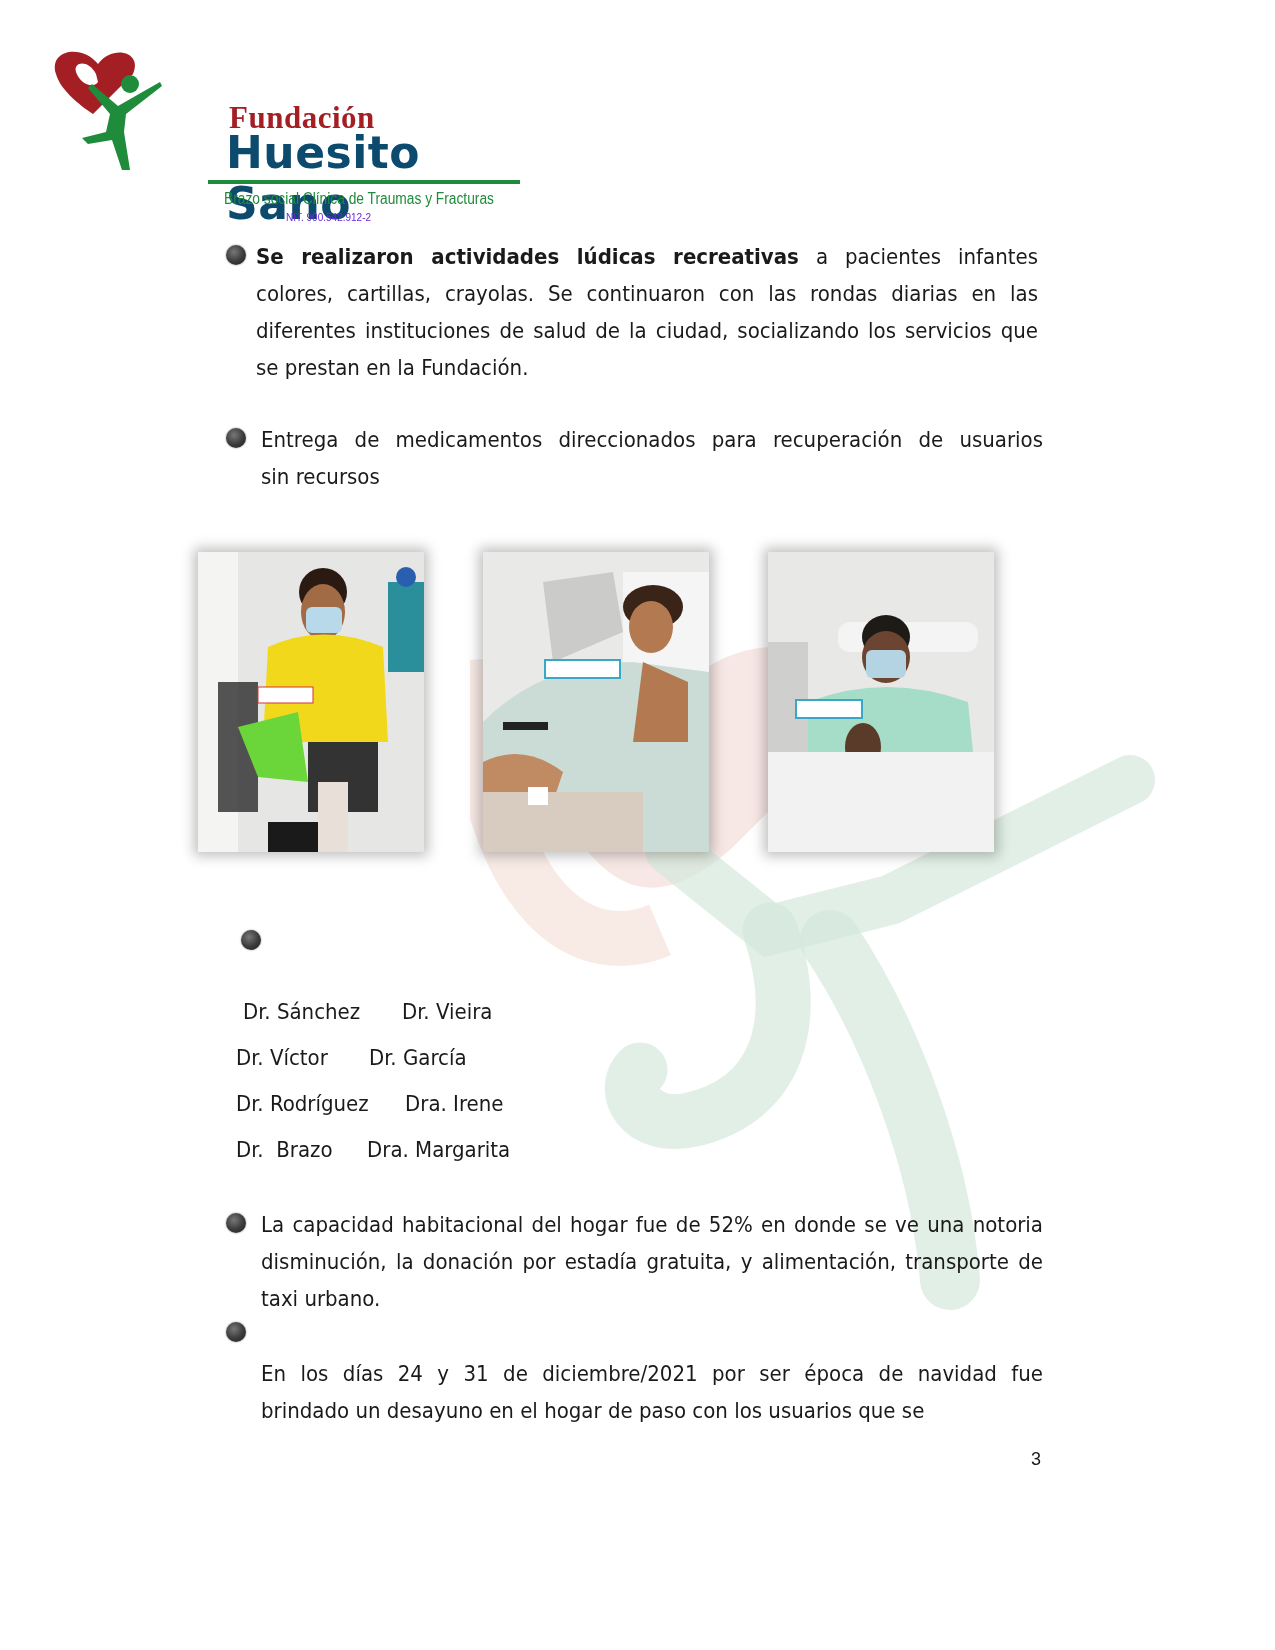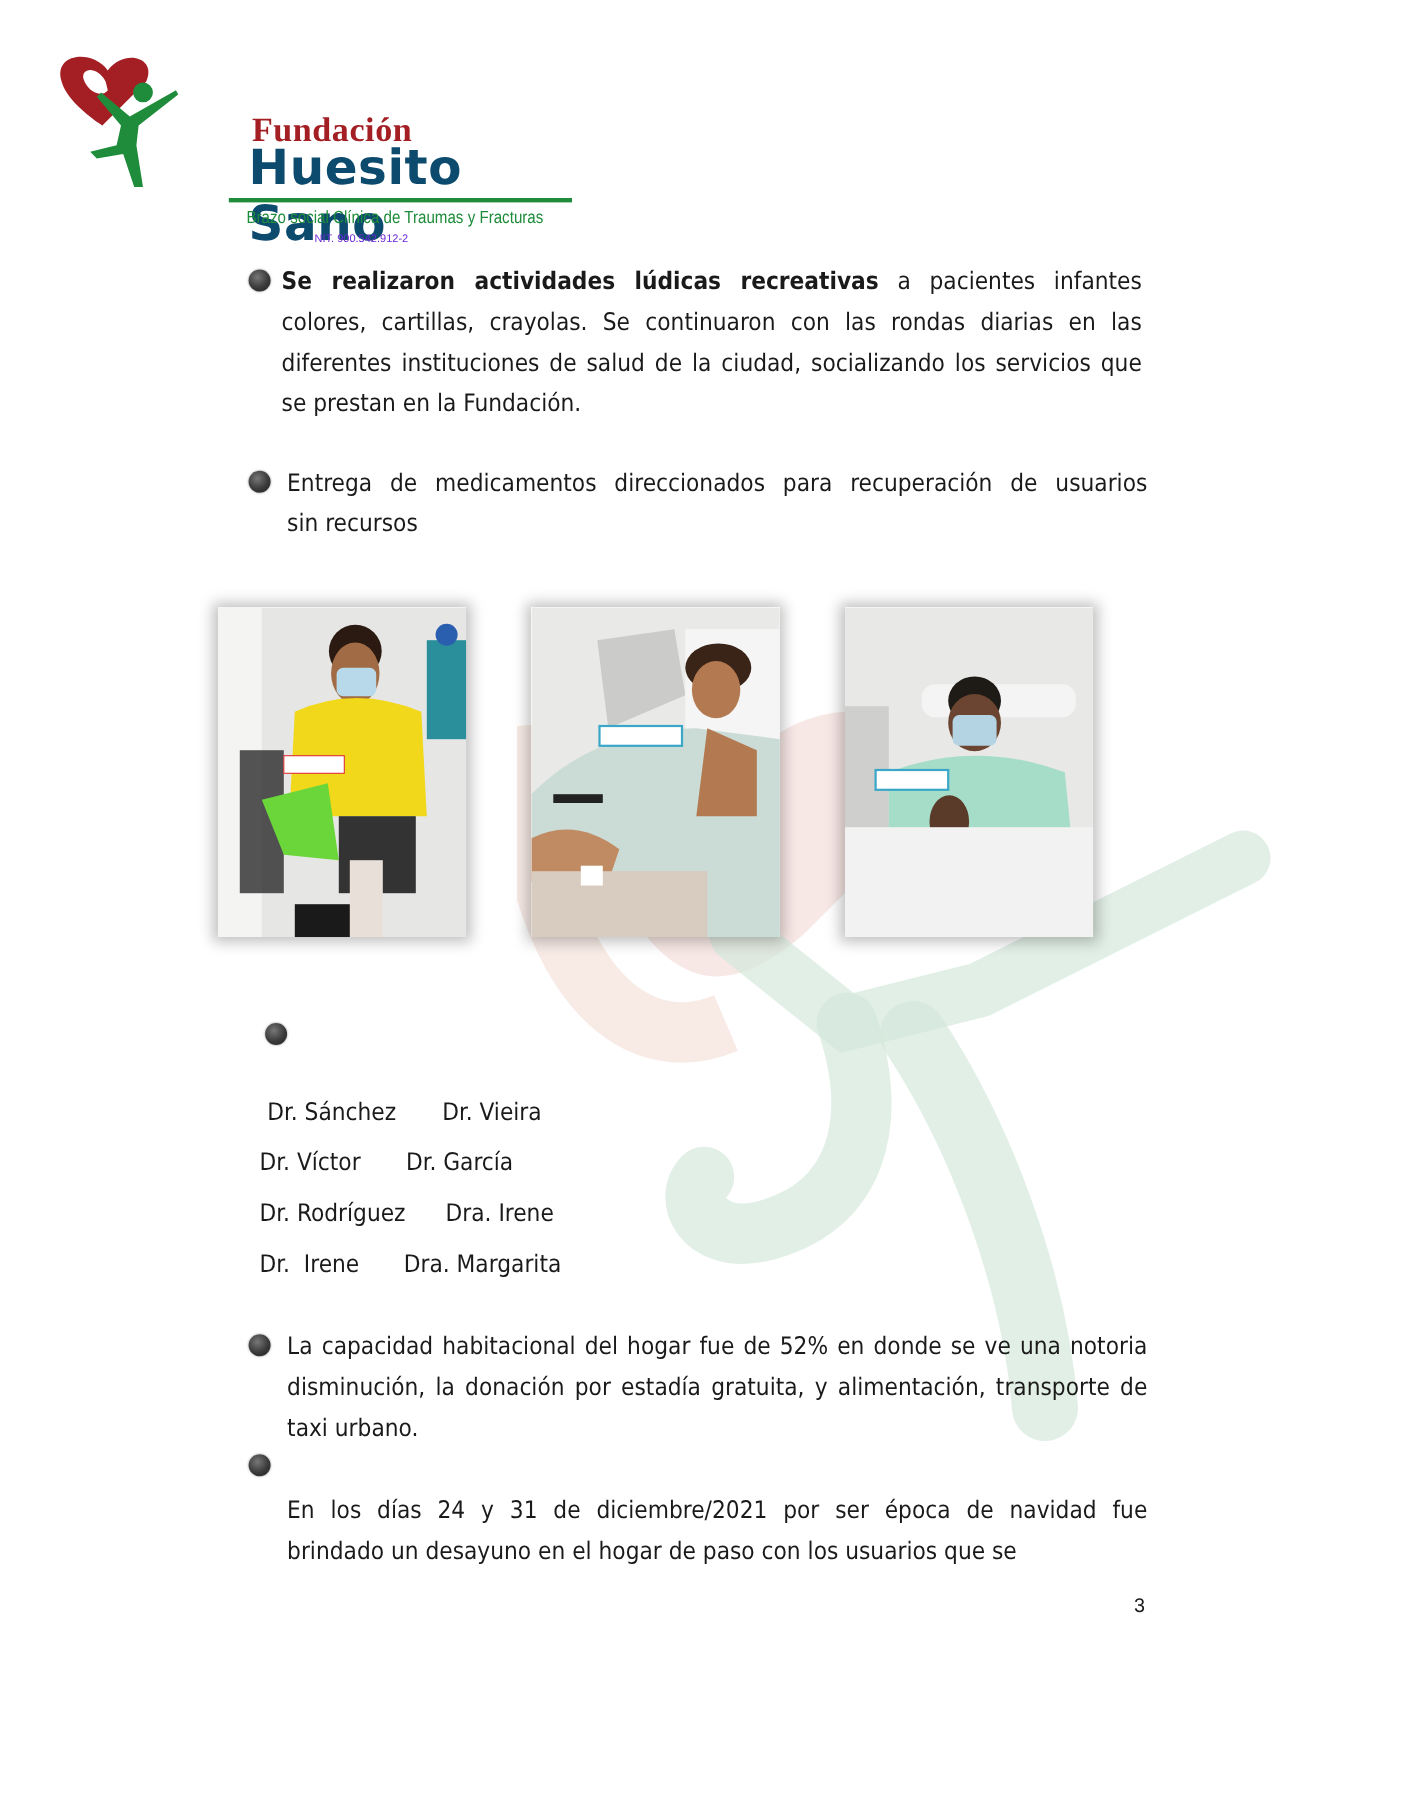--- a/index.html
+++ b/index.html
@@ -134,21 +134,21 @@
 
     <div class="bullet" style="left:241px;top:930px;"></div>
 
     <div class="doctors body-font">
       <div class="doc" style="left:243px;top:999px;">Dr. Sánchez</div>
       <div class="doc" style="left:402px;top:999px;">Dr. Vieira</div>
       <div class="doc" style="left:236px;top:1045px;">Dr. Víctor</div>
       <div class="doc" style="left:369px;top:1045px;">Dr. García</div>
       <div class="doc" style="left:236px;top:1091px;">Dr. Rodríguez</div>
       <div class="doc" style="left:405px;top:1091px;">Dra. Irene</div>
-      <div class="doc" style="left:236px;top:1137px;white-space:pre;">Dr.  Irene</div>
+      <div class="doc" style="left:236px;top:1137px;white-space:pre;">Dr.  Brazo</div>
       <div class="doc" style="left:367px;top:1137px;">Dra. Margarita</div>
     </div>
 
     <div class="bullet" style="left:226px;top:1213px;"></div>
     <div class="bullet-block body-font" style="left:261px;top:1206px;width:782px;">
       <div class="justify-last">La capacidad habitacional del hogar fue de 52% en donde se ve una notoria</div>
       <div class="justify-last">disminución, la donación por estadía gratuita, y alimentación, transporte de</div>
       <div>taxi urbano.</div>
     </div>
 

